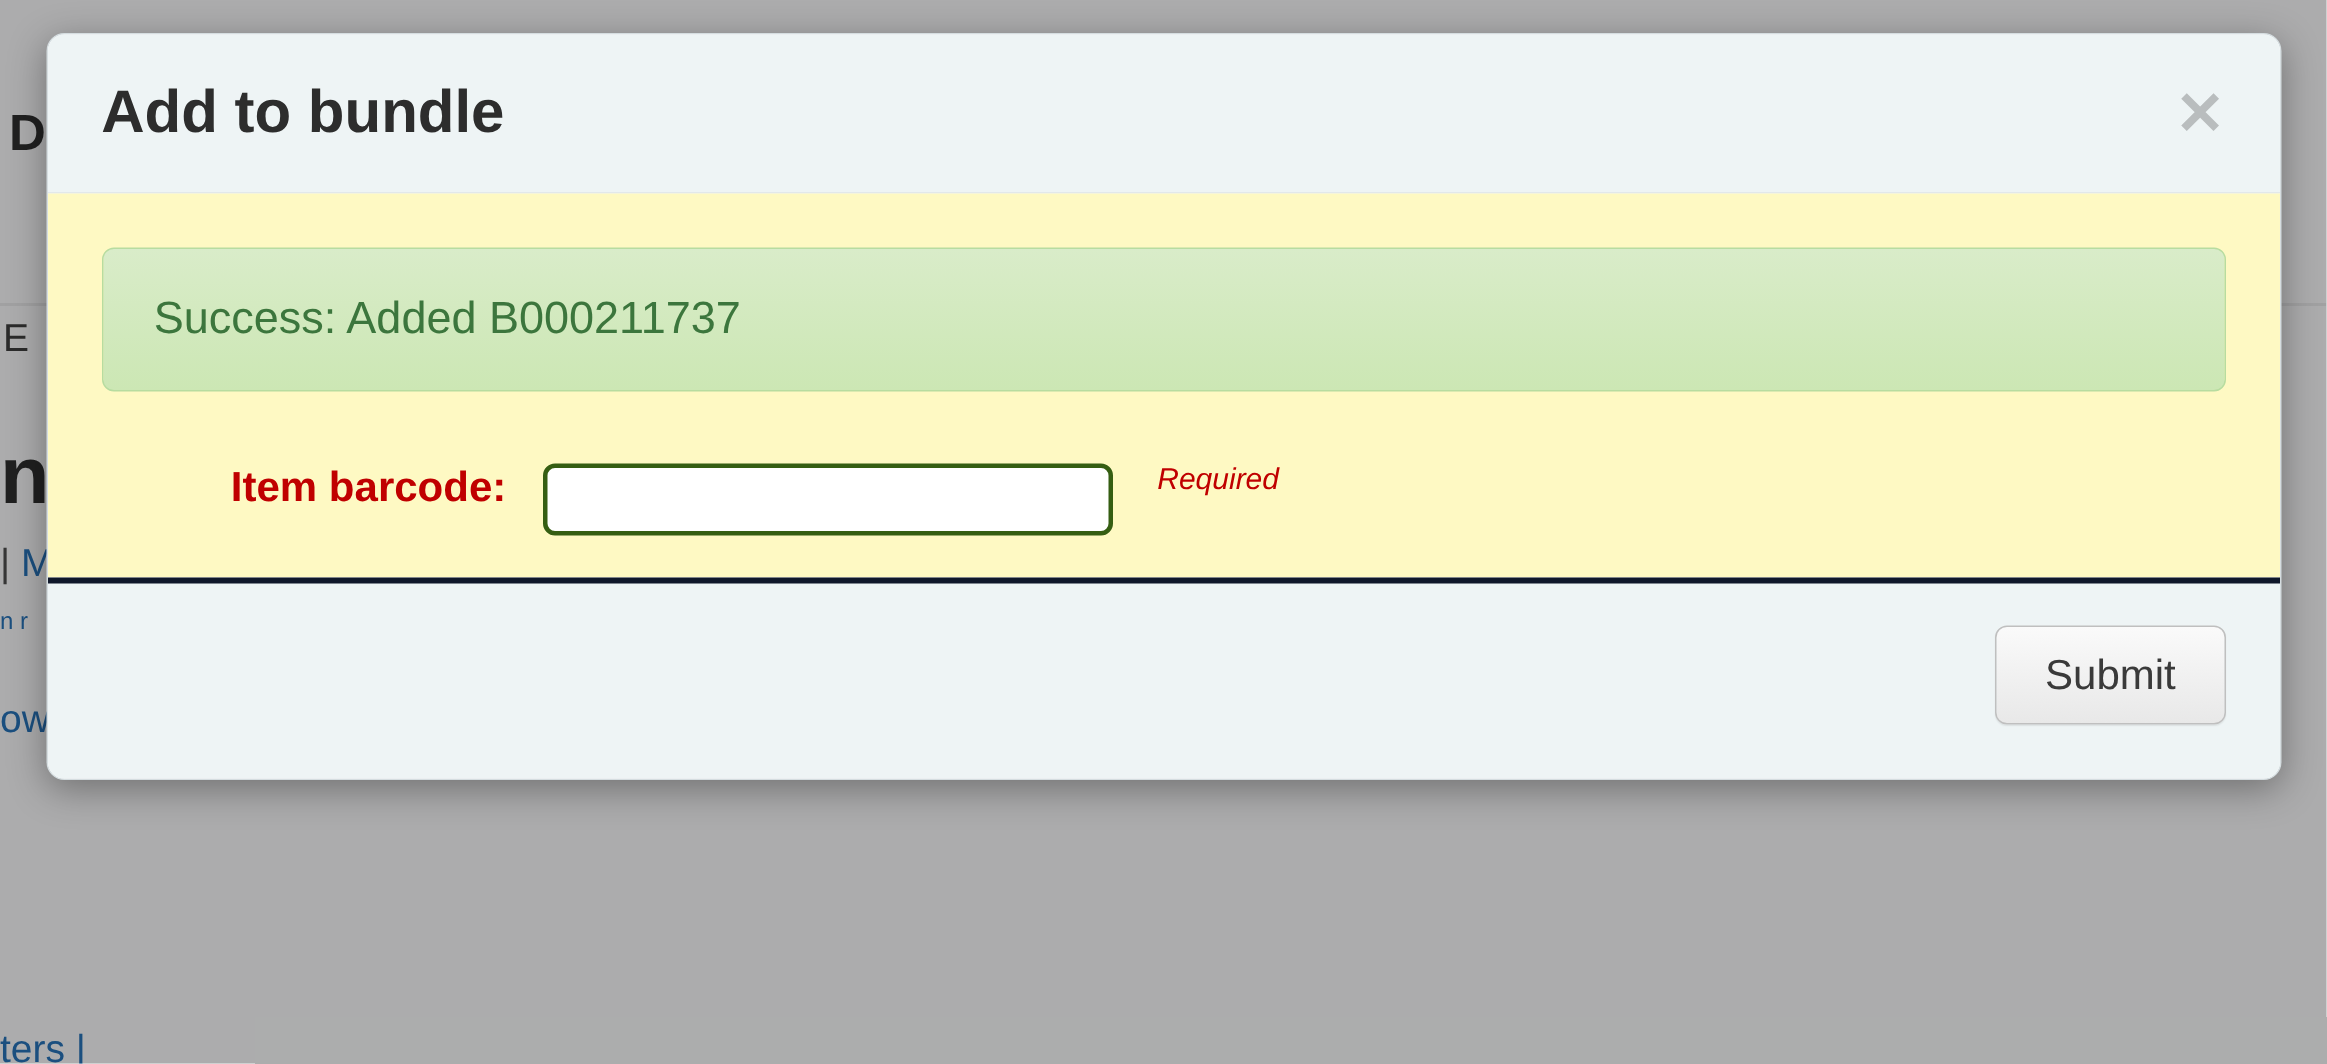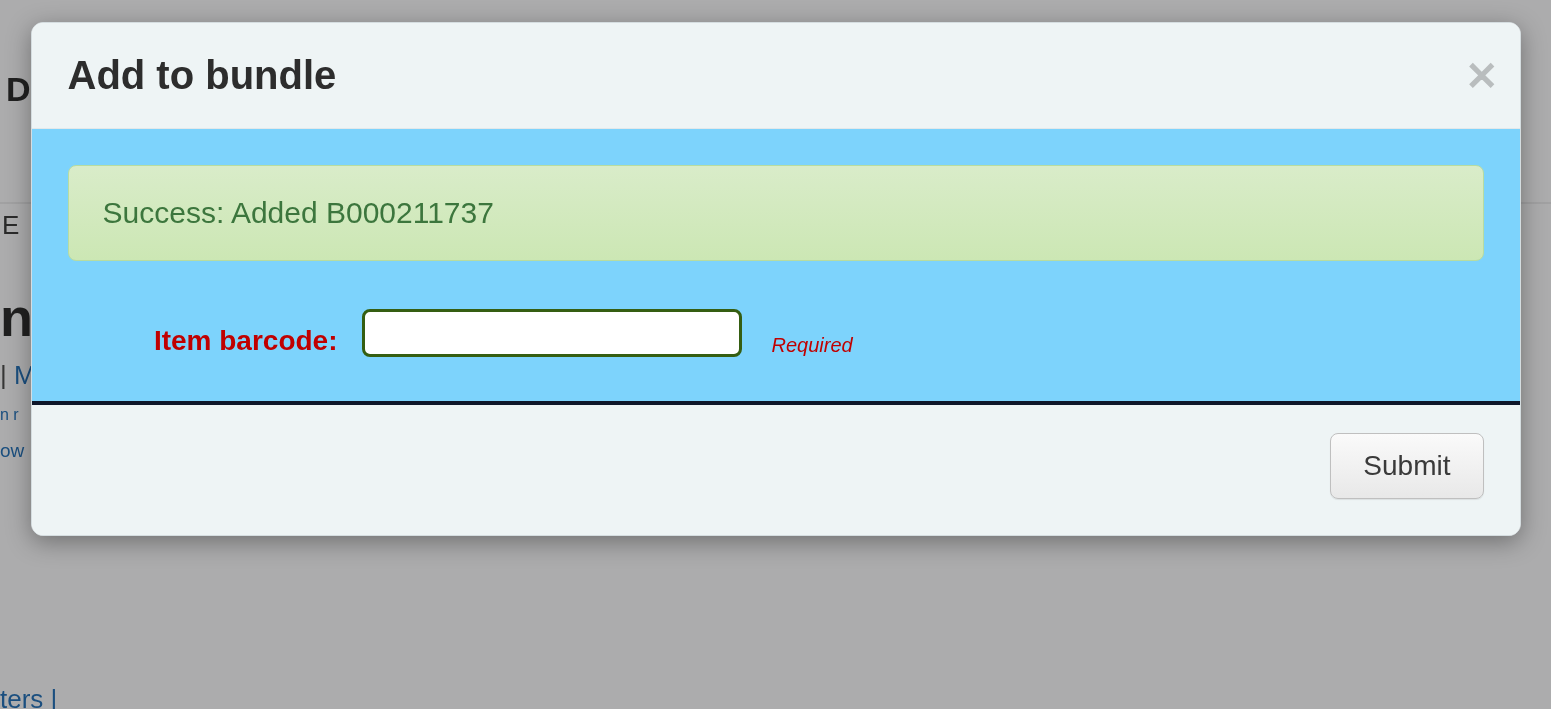--- a/index.html
+++ b/index.html
@@ -45,54 +45,54 @@
       max-width: calc(100% - 40px);
       background: #fff;
       border-radius: 12px;
       box-shadow: 0 6px 25px rgba(0,0,0,0.35);
       overflow: hidden;
       border: 1px solid #d5dde0;
     }
     .modal-header {
       background: #eef4f5;
       border-bottom: 1px solid #e2e8ea;
-      padding: 30px 21px 30px 36px;
+      padding: 30px 36px 30px 36px;
       display: flex;
       align-items: center;
       justify-content: space-between;
     }
     .modal-title {
       font-size: 40px;
       font-weight: bold;
       color: #2d2d2d;
     }
     .close-x {
       font-size: 40px;
       line-height: 1;
       color: #b9bdbe;
       cursor: pointer;
       font-weight: bold;
       user-select: none;
     }
     .modal-body {
-      padding: 36px 36px 44px 36px;
-      background: #7dd3fc;
+      padding: 36px 36px 28px 36px;
+      background: #fef9c3;
     }
     .alert-success {
       border: 1px solid #b7dca0;
       border-radius: 8px;
       padding: 30px 34px;
       color: #3c763d;
       font-size: 30px;
       background: linear-gradient(to bottom, #d9ecc9 0%, #cce7b4 100%);
       margin-bottom: 48px;
     }
     .form-row {
       display: flex;
-      align-items: flex-end;
+      align-items: flex-start;
       gap: 24px;
       padding-left: 60px;
     }
     .form-label {
       color: #c00000;
       font-weight: bold;
       font-size: 28px;
       min-width: 210px;
       text-align: right;
     }
@@ -142,21 +142,21 @@
   <div style="position:absolute; top:210px; left:2px; font-size:26px; color:#222;">E</div>
 
   <div class="bg-title" style="position:absolute; top:290px; left:0;">n</div>
 
   <div class="bg-links" style="position:absolute; top:360px; left:0; font-size:26px;">
     <span> | </span><a href="#">M</a>
   </div>
   <div class="bg-links" style="position:absolute; top:406px; left:0; font-size:16px;">
     <a href="#">n r</a>
   </div>
-  <div class="bg-links" style="position:absolute; top:440px; left:0; font-size:19px;">
+  <div class="bg-links" style="position:absolute; top:464px; left:0; font-size:26px;">
     <a href="#">ow</a>
   </div>
   <div class="bg-links" style="position:absolute; top:684px; left:0; font-size:26px; color:#0a5aa4;">
     <a href="#">ters | </a>
   </div>
 </div>
 
 <div class="overlay">
   <div class="modal">
 

